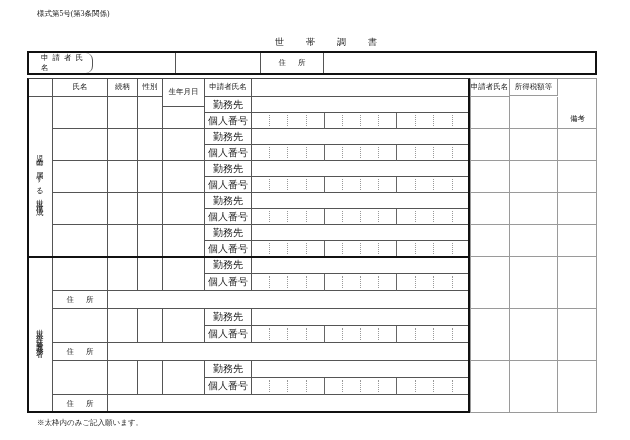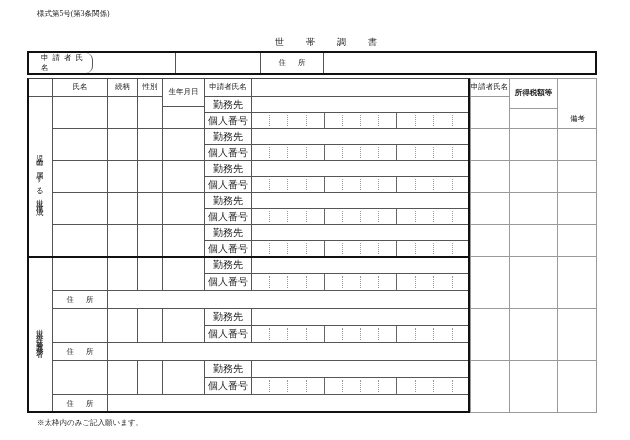--- a/index.html
+++ b/index.html
@@ -51,21 +51,21 @@
 
   <div id="main-table" class="abs">
       <div class="cell br bb" style="left: 0px; top: 0px; width: 26px; height: 19px;"></div>
       <div class="cell br bb" style="left: 26px; top: 0px; width: 55px; height: 19px;">氏名</div>
       <div class="cell br bb" style="left: 81px; top: 0px; width: 30px; height: 19px;">続柄</div>
       <div class="cell br bb" style="left: 111px; top: 0px; width: 25px; height: 19px;">性別</div>
       <div class="cell br bb" style="left: 136px; top: 0px; width: 42px; height: 29px;">生年月日</div>
       <div class="cell br bb" style="left: 178px; top: 0px; width: 47px; height: 19px;">申請者氏名</div>
       <div class="cell bb" style="left: 225px; top: 0px; width: 218px; height: 19px;"></div>
       <div class="cell grb gbb" style="left: 443px; top: 0px; width: 40px; height: 19px;">申請者氏名</div>
-      <div class="cell grb gbb" style="left: 483px; top: 0px; width: 48px; height: 31px; font-weight: bold;">所得税額等</div>
+      <div class="cell grb gbb" style="left: 483px; top: 0px; width: 48px; height: 18px;">所得税額等</div>
       <div class="cell gbb" style="left: 531px; top: 0px; width: 39px; height: 19px; margin-top: 32px;">備考</div>
       <div class="cell br bb" style="left: 26px; top: 19px; width: 55px; height: 32px;"></div>
       <div class="cell br bb" style="left: 81px; top: 19px; width: 30px; height: 32px;"></div>
       <div class="cell br bb" style="left: 111px; top: 19px; width: 25px; height: 32px;"></div>
       <div class="cell br bb" style="left: 136px; top: 19px; width: 42px; height: 32px;"></div>
       <div class="cell br bb sm" style="left: 178px; top: 19px; width: 47px; height: 16px;">勤務先</div>
       <div class="cell bb" style="left: 225px; top: 19px; width: 218px; height: 16px;"></div>
       <div class="cell br bb sm" style="left: 178px; top: 35px; width: 47px; height: 16px;">個人番号</div>
       <div class="grp bb cell gr" style="left: 225px; top: 35px; width: 72.6667px; height: 16px;">
         <div class="digit"></div>

